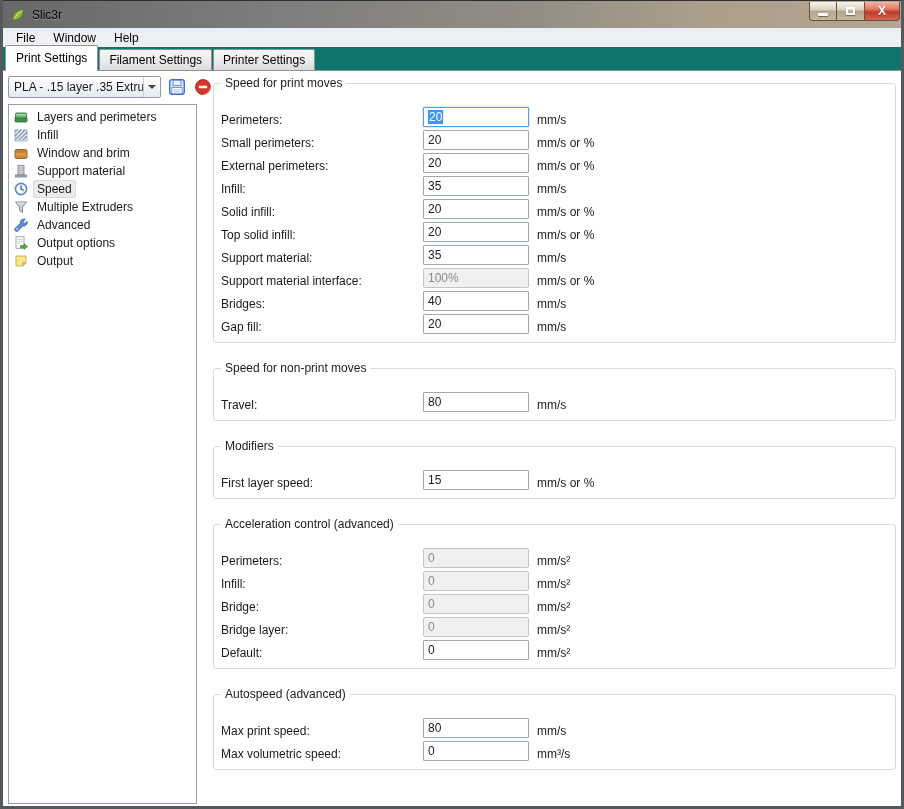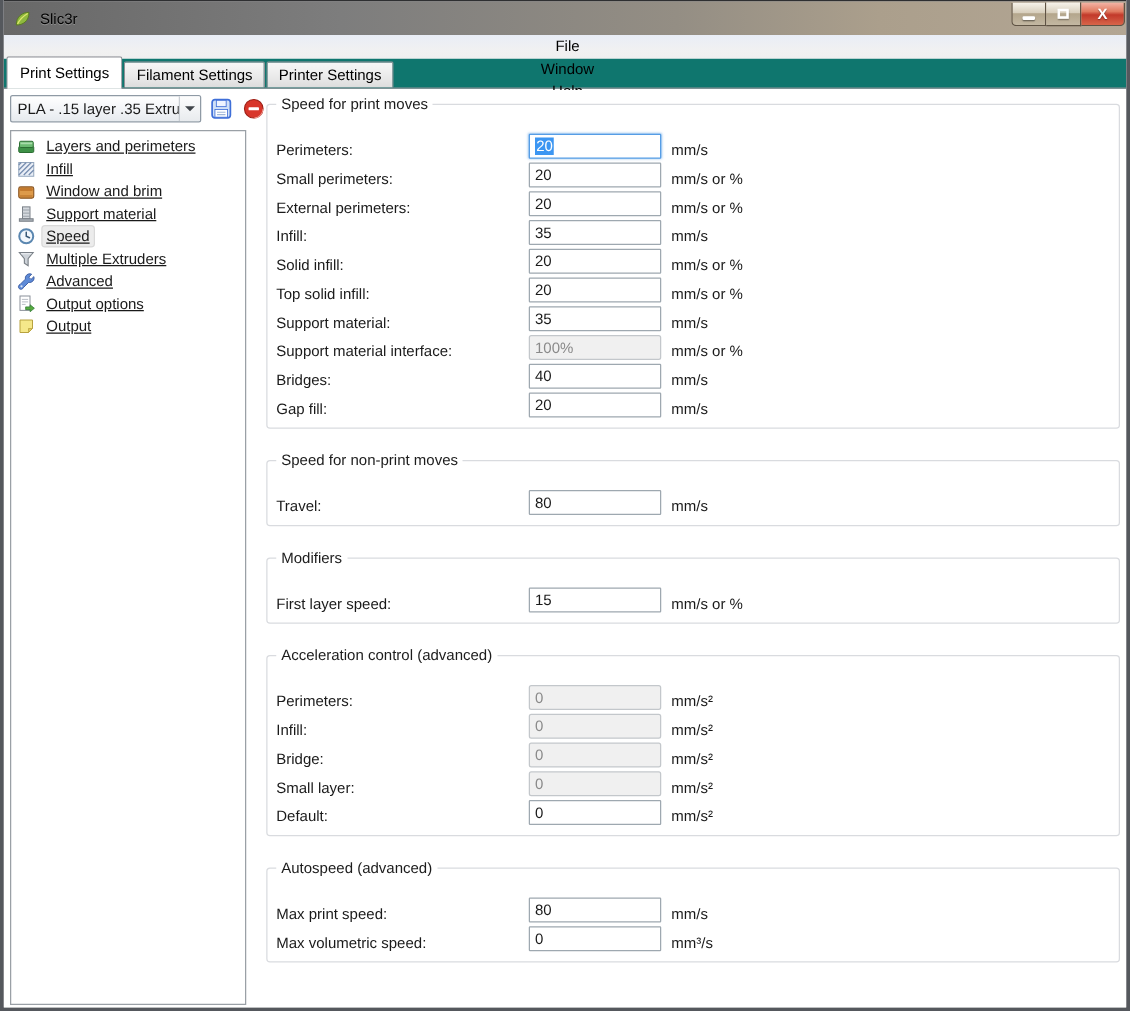--- a/index.html
+++ b/index.html
@@ -22,21 +22,21 @@
   .caption-buttons{position:absolute;top:1px;right:1px;display:flex;}
   .cap{height:19px;border:1px solid #5f5344;border-top:none;display:flex;align-items:center;justify-content:center;cursor:default;}
   .cap.minb{width:28px;border-radius:0 0 0 4px;background:linear-gradient(#f8f4ec,#d8cfbd 45%,#b4a68c 50%,#c3b7a2);}
   .cap.maxb{width:28px;border-left:none;background:linear-gradient(#f8f4ec,#d8cfbd 45%,#b4a68c 50%,#c3b7a2);}
   .cap.closeb{width:35px;border-left:none;border-radius:0 0 4px 0;
     background:linear-gradient(#f3b5a7,#e07a5f 40%,#c2392a 55%,#d8654a);}
   .glyph-min{width:10px;height:3px;background:#fff;border-radius:1px;box-shadow:0 1px 1px rgba(0,0,0,.45);margin-top:7px;}
   .glyph-max{width:9px;height:8px;border:2px solid #fff;box-shadow:0 1px 1px rgba(0,0,0,.35);background:transparent;}
   .glyph-close{color:#fff;font-weight:bold;font-size:12px;text-shadow:0 1px 1px rgba(0,0,0,.4);}
   
-  .menubar{height:19px;background:linear-gradient(#e9edf6,#f1f1f1 70%,#efefef);display:flex;align-items:center;padding-left:4px;flex-direction:column;}
+  .menubar{height:19px;background:linear-gradient(#e9edf6,#f1f1f1 70%,#efefef);display:flex;align-items:center;padding-left:4px;}
   .menu-item{padding:2px 9px;color:#000;}
   
   .tabstrip{height:24px;background:#0f766e;border-bottom:1px solid #8f9197;display:flex;align-items:flex-end;padding-left:2px;}
   .tab{padding:3px 9px;margin-right:1px;border:1px solid #8f9197;border-bottom:none;border-radius:2px 2px 0 0;
     background:linear-gradient(#f7f7f7,#e9e9e9 60%,#dcdcdc);color:#000;}
   .tab.active{background:#fff;padding:5px 10px 6px;margin-bottom:-1px;}
   
   .page{position:absolute;left:0;right:0;top:72px;bottom:0;background:#fff;}
   .preset-row{position:absolute;left:5px;top:4px;display:flex;align-items:center;}
   .dropdown{width:153px;height:22px;border:1px solid #8f9aa5;border-radius:2px;display:flex;align-items:stretch;
@@ -44,21 +44,21 @@
   .dd-text{flex:1;display:flex;align-items:center;padding-left:5px;white-space:nowrap;overflow:hidden;}
   .dd-btn{width:17px;display:flex;align-items:center;justify-content:center;border-left:1px solid #c9ced4;
     background:linear-gradient(#fdfdfd,#e8ebee);}
   .dd-arrow{width:0;height:0;border-left:4px solid transparent;border-right:4px solid transparent;border-top:4px solid #40454a;}
   .tool-btn{width:20px;height:20px;margin-left:6px;display:flex;align-items:center;justify-content:center;}
   .tool-btn svg{width:18px;height:18px;}
   
   .sidebar{position:absolute;left:5px;top:32px;width:189px;bottom:2px;border:1px solid #9aa0a6;background:#fff;padding-top:3px;}
   .side-item{height:18px;display:flex;align-items:center;padding-left:4px;}
   .side-item .ic{width:16px;height:16px;margin-right:5px;flex:none;}
-  .side-item .lab{padding:1px 3px;line-height:14px;text-decoration:underline;}
+  .side-item .lab{padding:1px 3px;line-height:14px;}
   .side-item.selected .lab{background:#ececec;box-shadow:0 0 0 1px #d9d9d9;border-radius:2px;}
   
   .main{position:absolute;left:210px;top:0;width:683px;padding-top:11px;}
   .group{position:relative;border:1px solid #d9dbdf;border-radius:3px;margin-bottom:25px;padding:20px 0 8px;background:#fff;}
   .group-title{position:absolute;top:-8px;left:7px;background:#fff;padding:0 4px;color:#1c1c1c;}
   .row{height:23px;display:flex;align-items:flex-end;padding-left:7px;}
   .flabel{width:202px;flex:none;}
   .txt{width:106px;height:20px;border:1px solid #9ea8b0;border-radius:1px;padding:1px 4px;background:#fff;
     font-family:"Liberation Sans",sans-serif;font-size:12px;color:#1a1a1a;}
   .txt:disabled{background:#f0f0f0;color:#8a8a8a;border-color:#c3c7cb;border-radius:2px;}
@@ -289,21 +289,21 @@
           <span class="flabel">Infill:</span>
           <input class="txt" disabled="" value="0" style="">
           <span class="unit">mm/s²</span>
         </div>
         <div class="row">
           <span class="flabel">Bridge:</span>
           <input class="txt" disabled="" value="0" style="">
           <span class="unit">mm/s²</span>
         </div>
         <div class="row">
-          <span class="flabel">Small layer:</span>
+          <span class="flabel">Bridge layer:</span>
           <input class="txt" disabled="" value="0" style="">
           <span class="unit">mm/s²</span>
         </div>
         <div class="row">
           <span class="flabel">Default:</span>
           <input class="txt" value="0" style="">
           <span class="unit">mm/s²</span>
         </div>
       </div>
 

